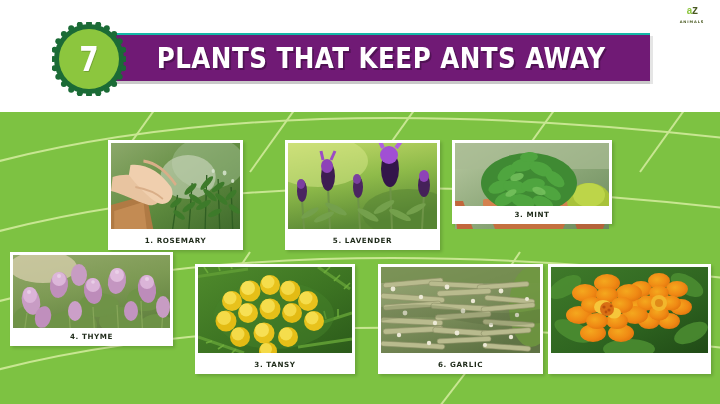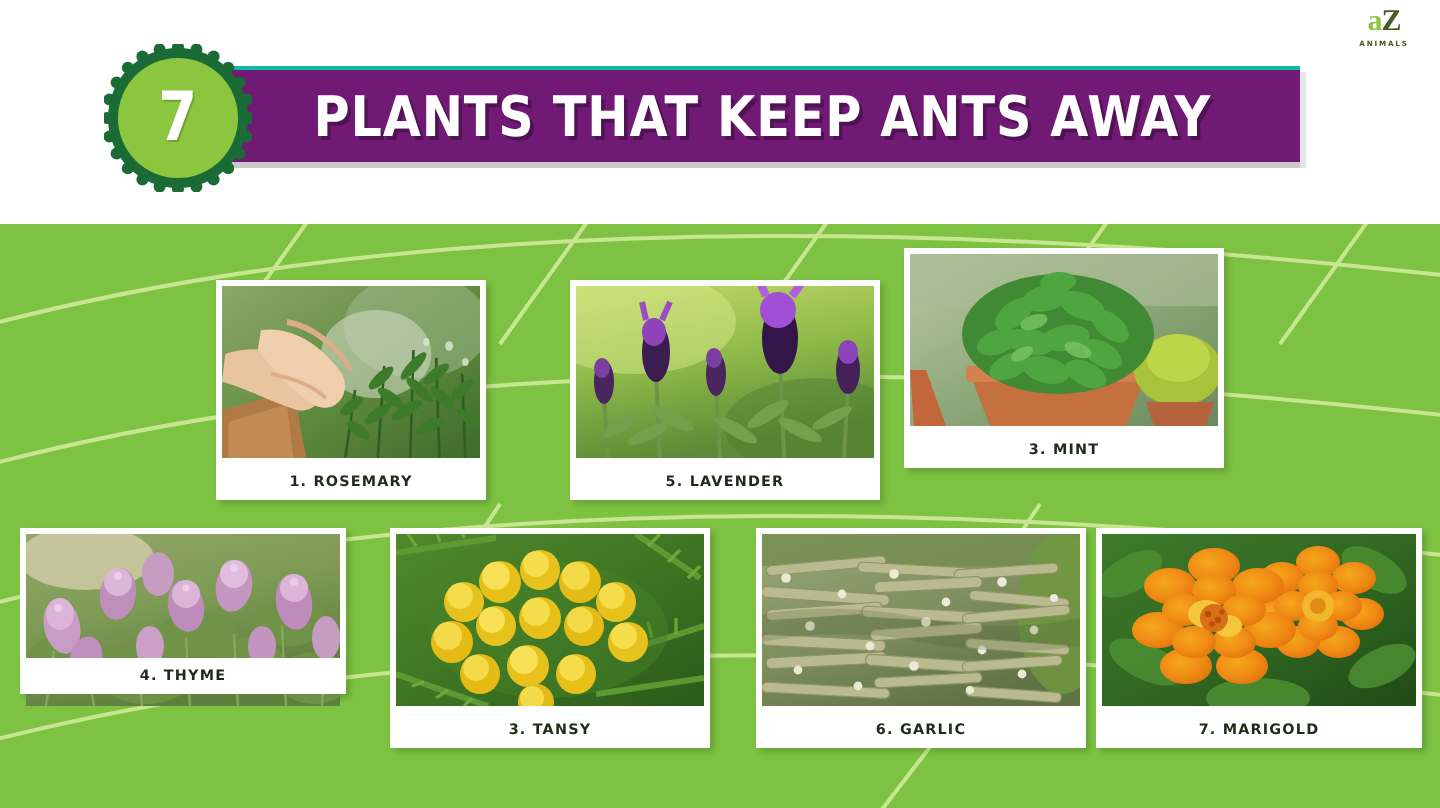--- a/index.html
+++ b/index.html
@@ -63,23 +63,23 @@
     text-shadow:1px 1px 0 rgba(0,0,0,0.18);
   }
 
   
   #logo {
     position:absolute; right:8px; top:4px;
     width:40px; height:24px;
     text-align:center;
   }
   #logo-mark {
-    font-family:Liberation Serif, serif;
+    font-family:Liberation Mono, monospace;
     font-weight:bold;
-    font-size:15px;
+    font-size:10px;
     line-height:15px;
     letter-spacing:-0.5px;
   }
   #logo-a { color:#8cc63e; }
   #logo-z { color:#4a5a22; }
   #logo-sub {
     font-family:"DejaVu Sans", sans-serif;
     font-size:3.6px;
     letter-spacing:0.9px;
     color:#4a5a22;
@@ -294,21 +294,21 @@
           <ellipse cx="101" cy="12" rx="9" ry="9" fill="#a14fd4"></ellipse>
           <path d="M95 5 L91 -4 M108 5 L114 -3" stroke="#b05ee0" stroke-width="4"></path>
           <ellipse cx="136" cy="42" rx="6" ry="12" fill="#452159"></ellipse>
           <ellipse cx="136" cy="33" rx="5" ry="6" fill="#8e43b8"></ellipse>
         </g>
       </svg>
     </div>
     <div class="card-label">5. LAVENDER</div>
   </div>
 
-  <div class="card" style="left:452px; top:12px; width:160px; height:110px;padding-left:48px;">
+  <div class="card" style="left:452px; top:28px; width:160px; height:84px;padding-left:48px;">
     <div class="photo-wrap" style="height:86px;">
       <svg class="ph" viewBox="0 0 154 86" preserveAspectRatio="none">
         <defs>
           <linearGradient id="mintbg" x1="0" y1="0" x2="1" y2="1">
             <stop offset="0%" stop-color="#b9c9a2"></stop>
               <stop offset="60%" stop-color="#86a273"></stop>
               <stop offset="100%" stop-color="#6b8a5c"></stop>
           </linearGradient>
         </defs>
         <rect width="154" height="86" fill="url(#mintbg)"></rect>
@@ -340,21 +340,21 @@
         <g fill="#76c25e" opacity="0.85">
           <ellipse cx="62" cy="34" rx="7" ry="3.6" transform="rotate(-18 62 34)"></ellipse>
           <ellipse cx="84" cy="48" rx="7" ry="3.6" transform="rotate(20 84 48)"></ellipse>
           <ellipse cx="56" cy="50" rx="6" ry="3" transform="rotate(-28 56 50)"></ellipse>
         </g>
       </svg>
     </div>
     <div class="card-label">3. MINT</div>
   </div>
 
-  <div class="card" style="left:10px; top:152px; width:163px; height:83px;text-decoration:underline;">
+  <div class="card" style="left:10px; top:140px; width:163px; height:94px;text-decoration:underline;">
     <div class="photo-wrap" style="height:86px;">
       <svg class="ph" viewBox="0 0 157 86" preserveAspectRatio="none">
         <defs>
           <linearGradient id="thybg" x1="0" y1="0" x2="0.4" y2="1">
             <stop offset="0%" stop-color="#93a86a"></stop>
               <stop offset="50%" stop-color="#7d9a54"></stop>
               <stop offset="100%" stop-color="#5f7f3e"></stop>
           </linearGradient>
         </defs>
         <rect width="157" height="86" fill="url(#thybg)"></rect>
@@ -595,16 +595,15 @@
           <circle cx="0" cy="0" r="7" fill="#d96f14"></circle>
           <g fill="#b8500c">
             <circle cx="-3" cy="-2" r="1.6"></circle>
               <circle cx="2" cy="1" r="1.6"></circle>
               <circle cx="-1" cy="3" r="1.4"></circle>
             <circle cx="4" cy="-3" r="1.3"></circle>
           </g>
         </g>
       </svg>
     </div>
-    <div class="card-label">7. MARIGOLD</div>
   </div>
 
 </div>
 
 </body></html>

